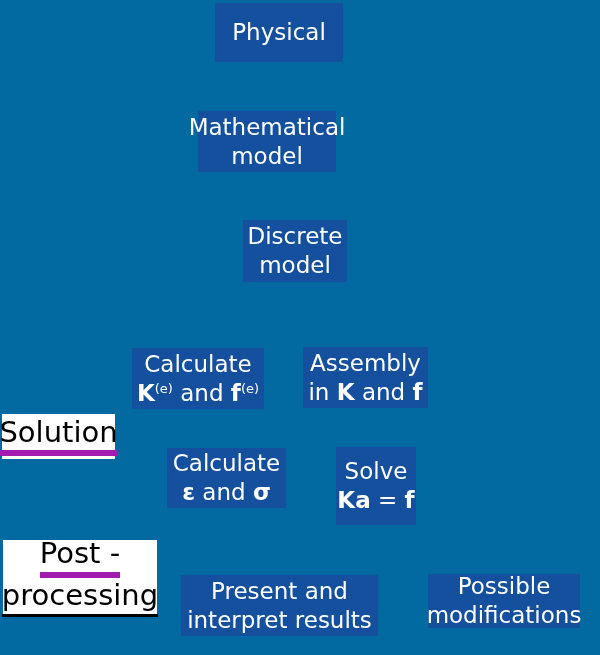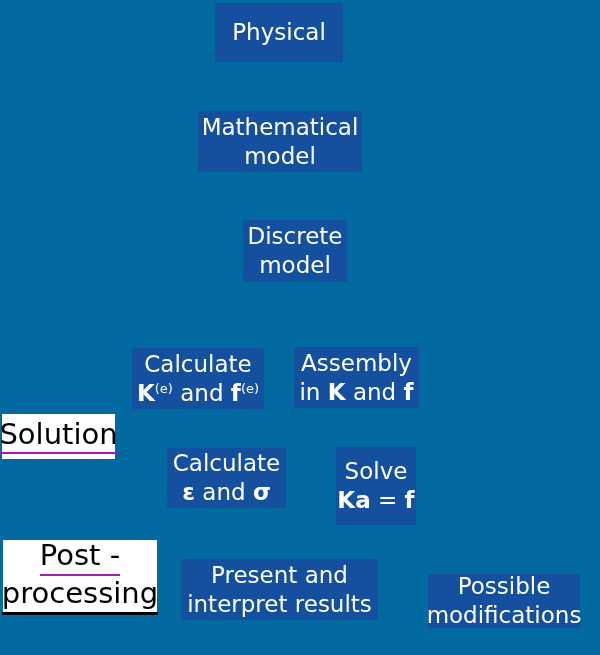--- a/index.html
+++ b/index.html
@@ -40,55 +40,55 @@
     display: flex;
     flex-direction: column;
     align-items: center;
     justify-content: center;
     text-align: center;
     font-size: 29px;
     line-height: 1.1;
   }
   .ul-1 {
     display: inline-block;
-    border-bottom: 2px solid #a21caf;
+    border-bottom: 6px solid #a21caf;
     padding-bottom: 2px;
   }
   .ul-2 {
     display: inline-block;
     border-bottom: 3px solid #000000;
     padding-bottom: 2px;
   }
   .post-line { margin: 1px 0; }
 </style>
 </head>
 <body>
 
 <div id="canvas">
 
   <div class="flow-box" style="left:215px; top:3px; width:128px; height:59px;">
     <div>Physical</div>
   </div>
 
-  <div class="flow-box" style="left:198px; top:111px; width:164px; height:61px;">
+  <div class="flow-box" style="left:198px; top:111px; width:138px; height:61px;">
     <div>Mathematical</div>
     <div>model</div>
   </div>
 
   <div class="flow-box" style="left:227px; top:220px; width:104px; height:62px;margin-left:16px;">
     <div>Discrete</div>
     <div>model</div>
   </div>
 
   <div class="flow-box" style="left:132px; top:348px; width:132px; height:61px;">
     <div>Calculate</div>
     <div><b>K</b><sup>(e)</sup><span> and </span><b>f</b><sup>(e)</sup></div>
   </div>
 
-  <div class="flow-box" style="left:294px; top:347px; width:125px; height:61px;">
+  <div class="flow-box" style="left:303px; top:347px; width:125px; height:61px;">
     <div>Assembly</div>
     <div><span>in </span><b>K</b><span> and </span><b>f</b></div>
   </div>
 
   <div class="side-label" style="left:2px; top:414px; width:113px; height:45px;">
     <span class="ul-1">Solution</span>
   </div>
 
   <div class="flow-box" style="left:167px; top:448px; width:119px; height:60px;">
     <div>Calculate</div>
@@ -98,21 +98,21 @@
   <div class="flow-box" style="left:336px; top:447px; width:80px; height:78px;">
     <div>Solve</div>
     <div><b>Ka</b><span> = </span><b>f</b></div>
   </div>
 
   <div class="side-label" style="left:3px; top:540px; width:154px; height:75px;">
     <div class="post-line"><span class="ul-1">Post -</span></div>
     <div class="post-line"><span class="ul-2">processing</span></div>
   </div>
 
-  <div class="flow-box" style="left:181px; top:559px; width:197px; height:61px;">
+  <div class="flow-box" style="left:181px; top:575px; width:197px; height:61px;">
     <div>Present and</div>
     <div>interpret results</div>
   </div>
 
   <div class="flow-box" style="left:428px; top:574px; width:152px; height:54px;">
     <div>Possible</div>
     <div>modifications</div>
   </div>
 
 </div>

